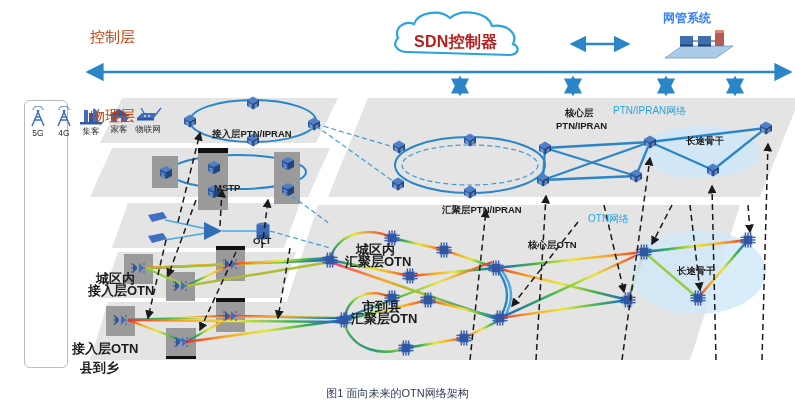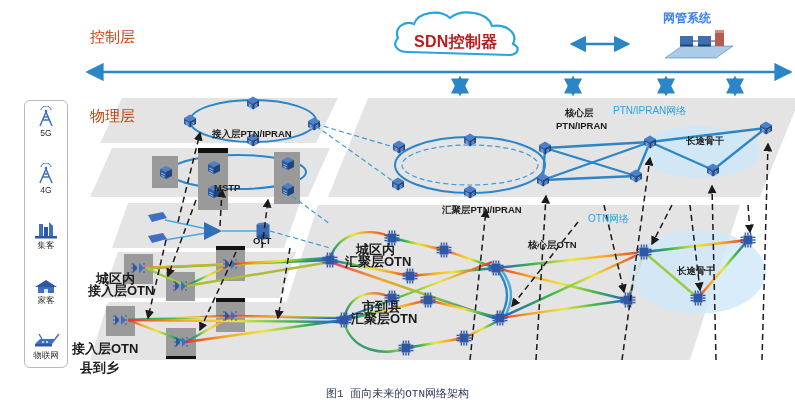--- a/index.html
+++ b/index.html
@@ -10,26 +10,26 @@
 
   .lbl{position:absolute;white-space:nowrap;line-height:1.12;}
   .lbl-layer{font-size:15px;color:#c2410c;font-weight:400;}
   .lbl-net{font-size:10px;font-weight:normal;color:#29a3e0;}
   .lbl-dark{font-size:9.5px;color:#1b1b1b;font-weight:bold;}
   .lbl-dark2{font-size:13px;color:#1b1b1b;font-weight:bold;text-align:center;}
   .lbl-sdn{font-size:16px;font-weight:bold;color:#b91c1c;letter-spacing:.3px;}
   .lbl-nms{font-size:12px;font-weight:bold;color:#3b82f6;}
   .lbl-side{font-size:8.5px;color:#2b2b2b;text-align:center;width:100%;}
   .caption{position:absolute;left:0;top:386px;width:795px;text-align:center;
-           font-size:11px;color:#2b3a55;font-family:Liberation Mono, monospace;}
+           font-size:11px;color:#2b3a55;font-family:Liberation Sans, sans-serif;}
 
   
   #legend{position:absolute;left:24px;top:100px;width:44px;height:268px;
           border:1px solid #b9b9b9;border-radius:6px;background:#fff;
-          display:flex;flex-direction:column;justify-content:space-between;
+          display:flex;justify-content:space-between;
           padding:5px 0;box-sizing:border-box;}
   .leg-item{display:flex;flex-direction:column;align-items:center;gap:0px;}
   .leg-ico{display:block;}
 </style>
 </head>
 <body>
 
 <div id="stage">
 
   <svg id="svgroot" viewBox="0 0 795 419">

